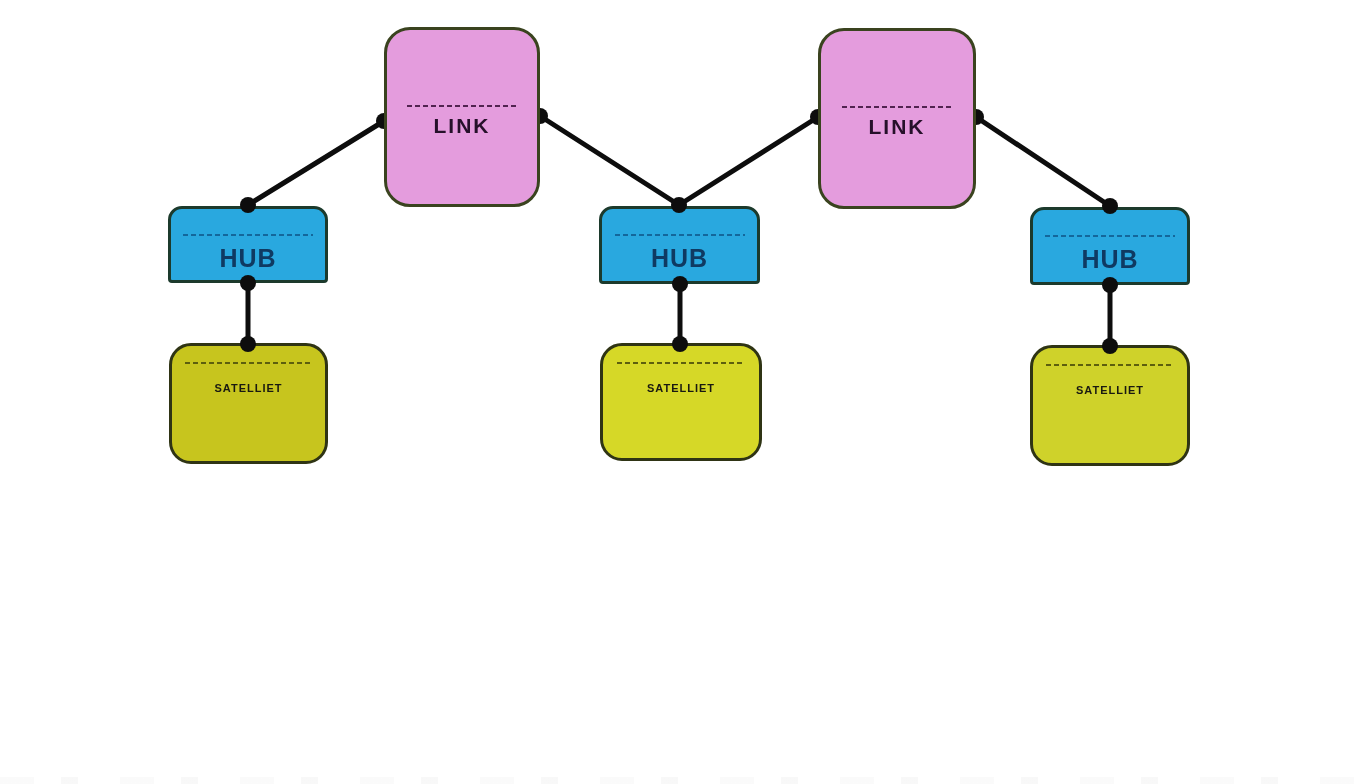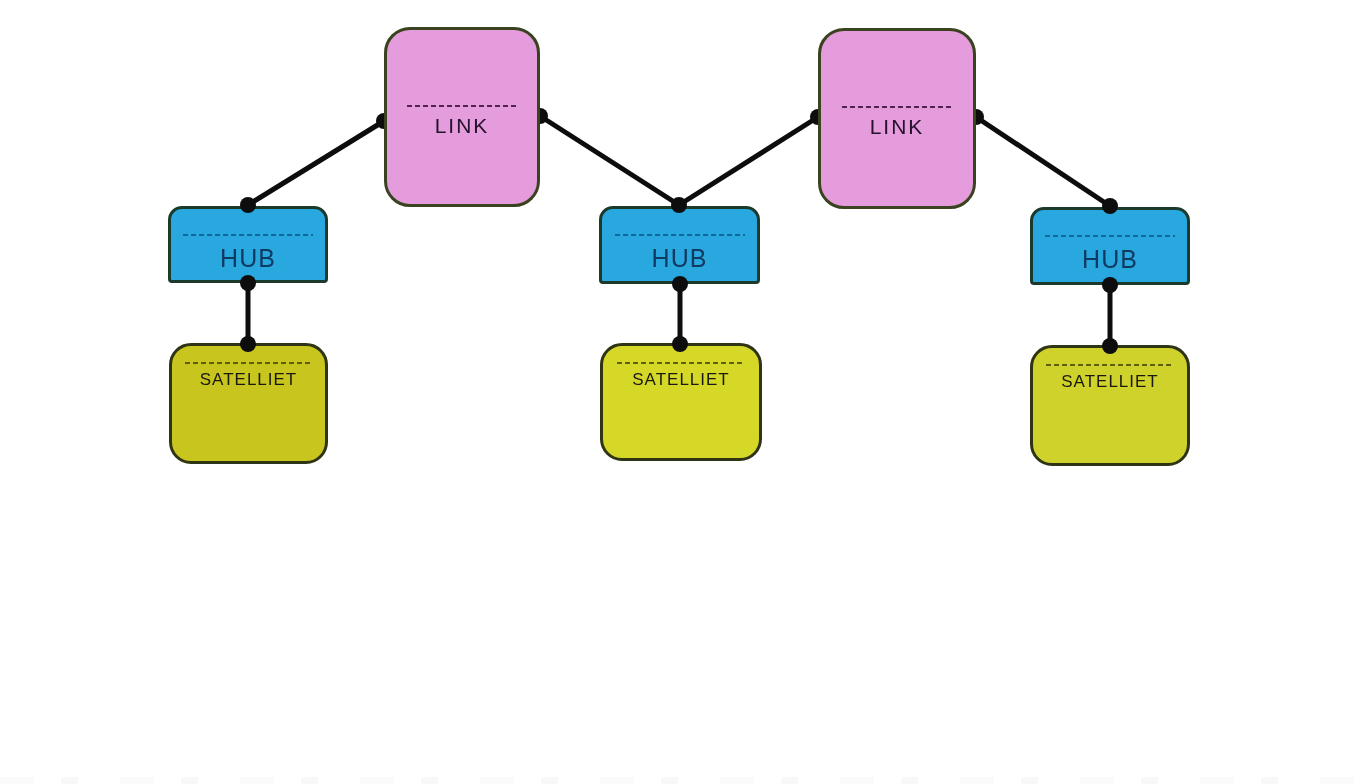--- a/index.html
+++ b/index.html
@@ -28,21 +28,21 @@
     border:3px solid #222;
     display:flex;
     flex-direction:column;
     align-items:center;
   }
   .node .divider{
     height:2px;
     background:repeating-linear-gradient(90deg, var(--divider,#333) 0 5px, transparent 5px 8px);
   }
   .node .label{
-    font-weight:400;
+    font-weight:700;
     text-align:right;
     white-space:nowrap;
   }
 
   
   .link{ border-radius:26px; }
   #n-link-1{ left:384px; top:27px;  width:156px; height:180px; }
   #n-link-2{ left:818px; top:28px;  width:158px; height:181px; }
   .link .divider{ margin-top:75px; width:110px; }
   .link .label{ margin-top:6px; font-size:21px; line-height:26px; letter-spacing:2px; }
@@ -54,21 +54,21 @@
   #n-hub-3{ left:1030px; top:207px; width:160px; height:78px; }
   .hub .divider{ margin-top:25px; width:130px; }
   .hub .label{ margin-top:10px; font-size:25px; line-height:24px; letter-spacing:1px; }
 
   
   .sat{ border-radius:22px; }
   #n-sat-1{ left:169px;  top:343px; width:159px; height:121px; }
   #n-sat-2{ left:600px;  top:343px; width:162px; height:118px; }
   #n-sat-3{ left:1030px; top:345px; width:160px; height:121px; }
   .sat .divider{ margin-top:16px; width:128px; }
-  .sat .label{ margin-top:5px; font-size:17px; line-height:22px; letter-spacing:1px; }
+  .sat .label{ margin-top:13px; font-size:11px; line-height:22px; letter-spacing:1px; }
 
   
   .bottom-noise{
     position:absolute;left:0;bottom:0;width:1360px;height:7px;
     background:repeating-linear-gradient(90deg,#f6f6f6 0 34px,#ffffff 34px 61px,#f2f2f2 61px 78px,#ffffff 78px 120px);
     opacity:.55;
   }
 </style>
 </head>
 <body style="background: rgb(255, 255, 255);">

